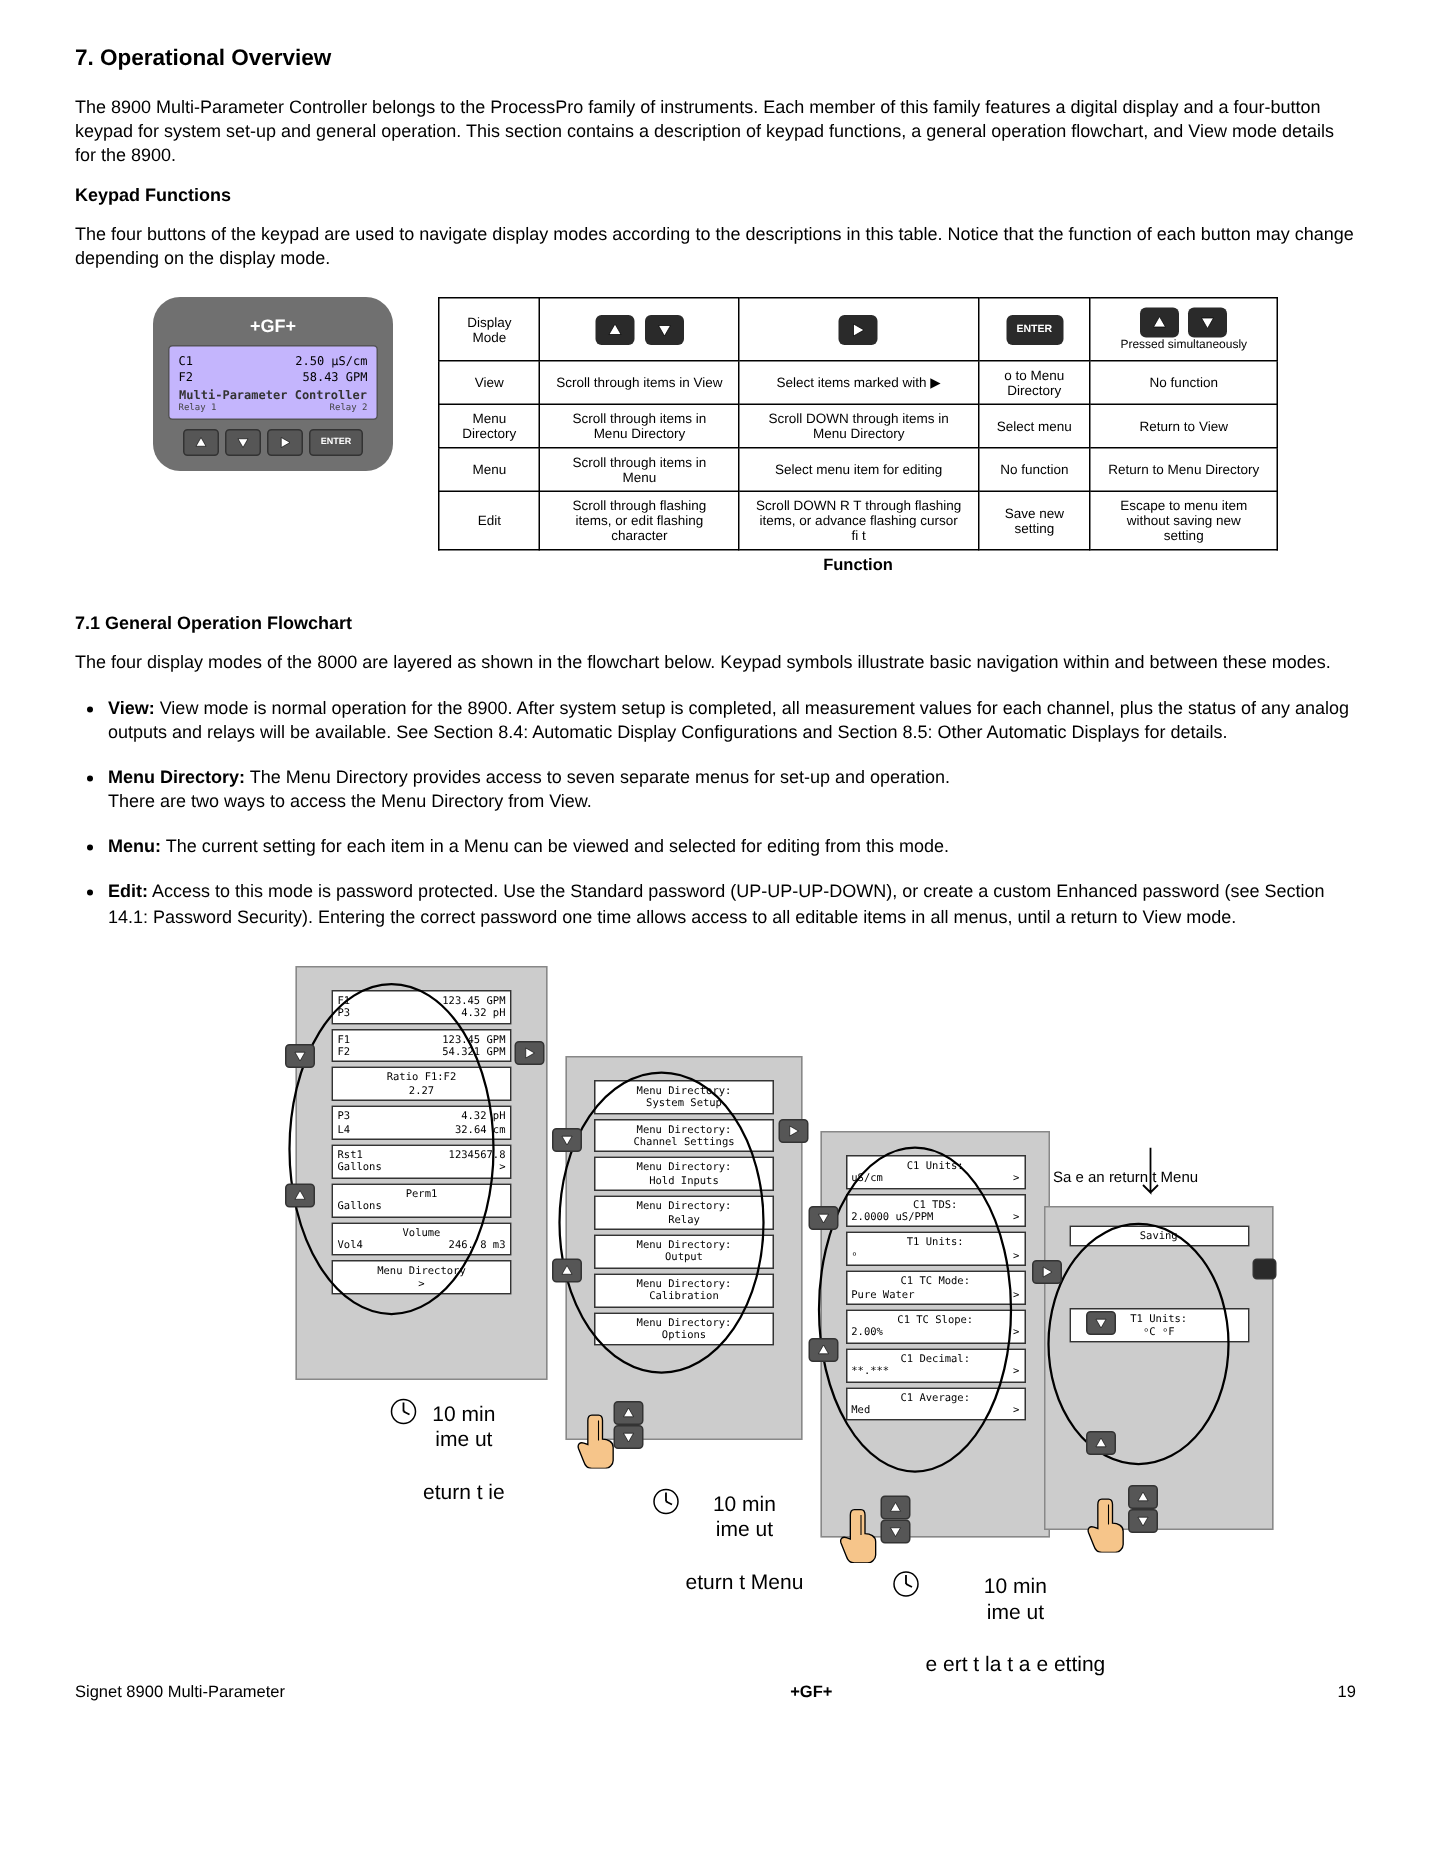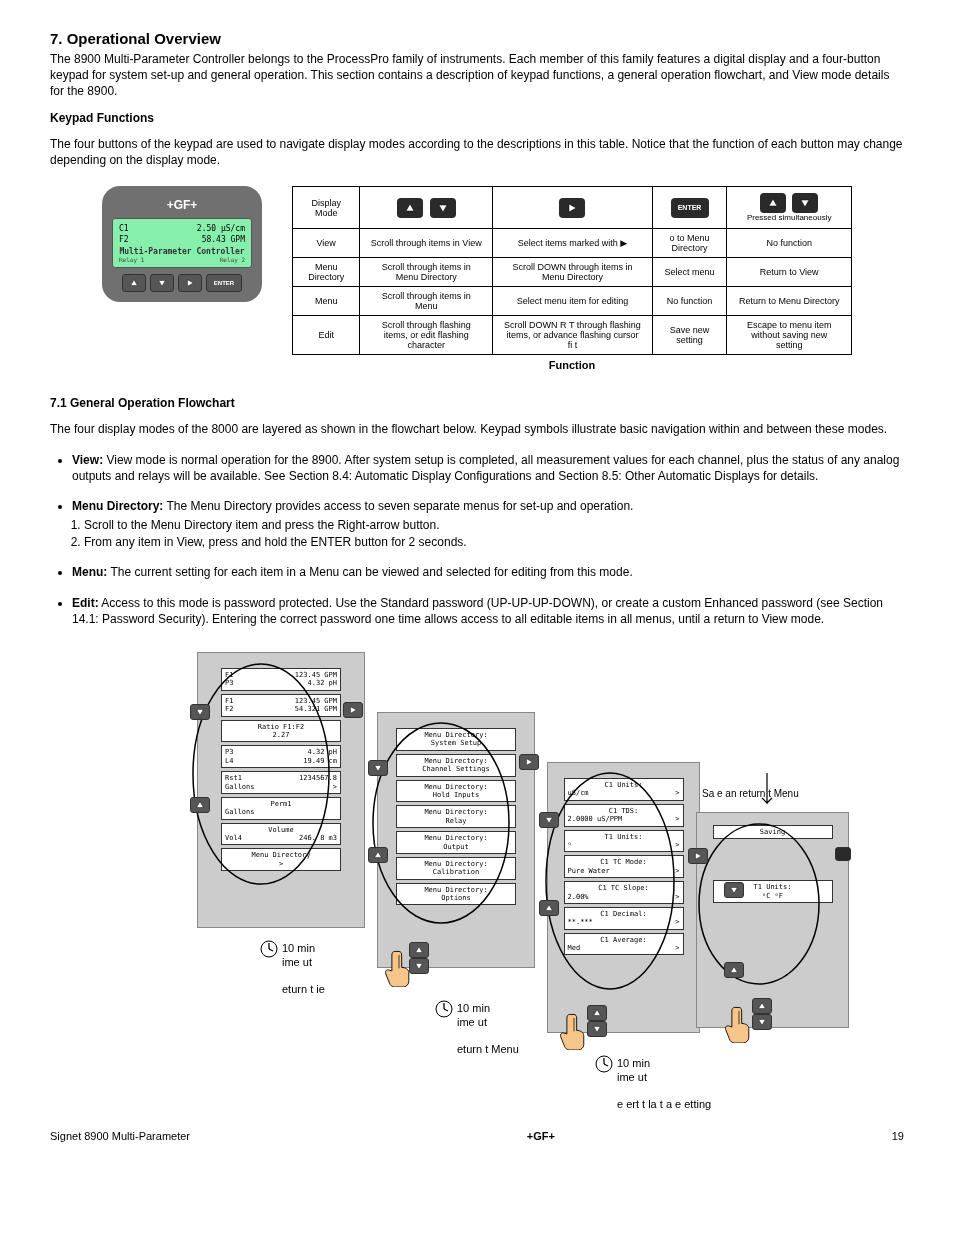--- a/index.html
+++ b/index.html
@@ -1,23 +1,23 @@
 <!DOCTYPE html>
 <html><head>
 <meta charset="utf-8">
 <style>
   body { font-family: Arial, Helvetica, sans-serif; font-size: 12px; color: #000; margin: 0; padding: 30px 50px 20px 50px; background: #fff; }
-  h2 { font-size: 15px; font-weight: bold; margin: 0 0 4px 0; }
+  h2 { font-size: 15px; font-weight: bold; margin: 0 0 16px 0; }
   p { margin: 0 0 10px 0; line-height: 1.35; }
   .sub { font-weight: bold; margin-top: 6px; }
   .device-and-table { display: flex; gap: 30px; margin: 18px 0 20px 0; align-items: flex-start; justify-content: center; }
   .device { width: 160px; flex: 0 0 160px; }
   .device-body { background: #707070; border-radius: 18px; padding: 10px; }
   .device-brand { color: #fff; text-align: center; font-weight: bold; font-size: 12px; padding: 2px 0 6px 0; }
-  .lcd { background: #86efac; border: 1px solid #555; padding: 4px 6px; font-family: monospace; font-size: 8px; border-radius: 3px; }
+  .lcd { background: #c4b5fd; border: 1px solid #555; padding: 4px 6px; font-family: monospace; font-size: 8px; border-radius: 3px; }
   .lcd-row { display: flex; justify-content: space-between; white-space: pre; padding: 1px 0; }
   .lcd-title { font-weight: bold; color: #333; text-align: center; font-size: 8px; white-space: normal; padding-top: 2px; }
   .lcd-rel { display: flex; justify-content: space-between; font-size: 6px; color: #444; }
   .btnrow { display: flex; gap: 4px; margin-top: 6px; justify-content: center; }
   .kbtn { background: #565656; border: 1px solid #333; border-radius: 3px; width: 22px; height: 16px; display: flex; align-items: center; justify-content: center; color: #fff; }
   .kbtn.enter { width: 34px; font-size: 7px; font-weight: bold; }
   .kbtn.small { width: 18px; height: 14px; }
   .kbtn svg { width: 10px; height: 10px; }
   .enter-lbl { color: #fff; font-size: 6px; font-weight: bold; }
 
@@ -37,21 +37,21 @@
   ol.inner li { margin: 1px 0; }
 
   .flow-wrap { margin: 15px auto 10px auto; width: 780px; height: 470px; position: relative; }
   .col { position: absolute; background: #ccc; border: 1px solid #888; padding: 12px 8px; }
   .col1 { left: 110px;  top: 10px; width: 150px; height: 250px; }
   .col2 { left: 290px; top: 70px; width: 140px; height: 230px; }
   .col3 { left: 460px; top: 120px; width: 135px; height: 245px; }
   .col4 { left: 609px; top: 170px; width: 135px; height: 190px; }
   .fbox { background: #fff; border: 1px solid #333; font-family: monospace; font-size: 7px; text-align: center; padding: 2px 3px 2px 3px; margin: 3px auto; width: 112px; line-height: 1.2; }
   .fbox .row { display:flex; justify-content: space-between; }
-  .timeout { position: absolute; font-size: 11px; text-align: left; line-height: 1.25; }
+  .timeout { position: absolute; font-size: 14px; text-align: center; line-height: 1.25; }
   .clock { width: 18px; height: 18px; }
   .footer { display: flex; justify-content: space-between; font-size: 11px; margin-top: 18px; }
   .hand { width: 34px; height: 40px; }
   .circpath { position: absolute; }
 </style>
 </head>
 <body>
 
 <svg width="0" height="0" style="position:absolute">
   <defs>
@@ -204,24 +204,21 @@
   </tbody>
     </table>
 </div>
 
 <p class="sub">7.1  General Operation Flowchart</p>
 <p>The four display modes of the 8000 are layered as shown in the flowchart below.  Keypad symbols illustrate basic navigation within and between these modes.</p>
 
 <ul class="modes">
   <li><b>View:</b><span>  View mode is normal operation for the 8900.  After system setup is completed, all measurement values for each channel, plus the status of any analog outputs and relays will be available. See Section 8.4: Automatic Display Configurations and Section 8.5: Other Automatic Displays for details.</span></li>
   <li><b>Menu Directory:</b><span>  The Menu Directory provides access to seven separate menus for set-up and operation.</span>
-    <ol class="inner">
-      <li>Scroll to the Menu Directory item and press the Right-arrow button.</li>
-      <li>From any item in View, press and hold the ENTER button for 2 seconds.</li>
-    </ol>
+    <div>There are two ways to access the Menu Directory from View.</div>
   </li>
   <li><b>Menu:</b><span>  The current setting for each item in a Menu can be viewed and selected for editing from this mode.</span></li>
   <li><b>Edit:</b><span>  Access to this mode is password protected.  Use the Standard password (UP-UP-UP-DOWN), or create a custom Enhanced password (see Section 14.1: Password Security).  Entering the correct password one time allows access to all editable items in all menus, until a return to View mode.</span></li>
 </ul>
 
 <div class="flow-wrap">
 
   <div class="col col1">
     <svg class="circpath" style="left:-12px;top:6px" width="150" height="235">
         <ellipse cx="75" cy="115" rx="68" ry="110" fill="none" stroke="#000" stroke-width="1.5"></ellipse>
@@ -251,21 +248,21 @@
           <div>Ratio F1:F2</div>
           <div>2.27</div>
         </div>
         <div class="fbox">
           <div class="row">
             <span>P3</span>
             <span>4.32 pH</span>
           </div>
           <div class="row">
             <span>L4</span>
-            <span>19.49 cm</span>
+            <span>32.64 cm</span>
           </div>
         </div>
         <div class="fbox">
           <div class="row">
             <span>Rst1</span>
             <span>1234567.8</span>
           </div>
           <div class="row">
             <span>Gallons</span>
             <span>&gt;</span>

